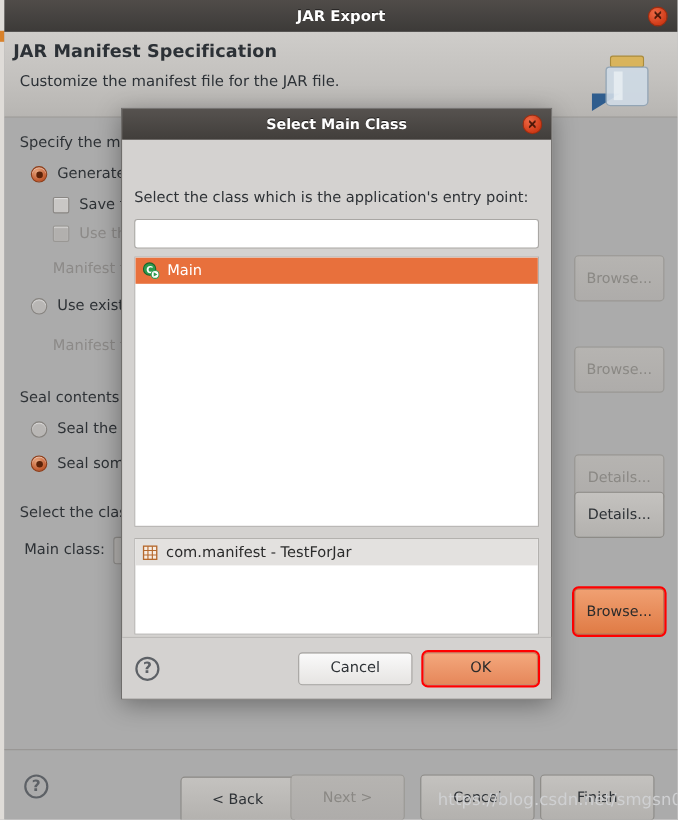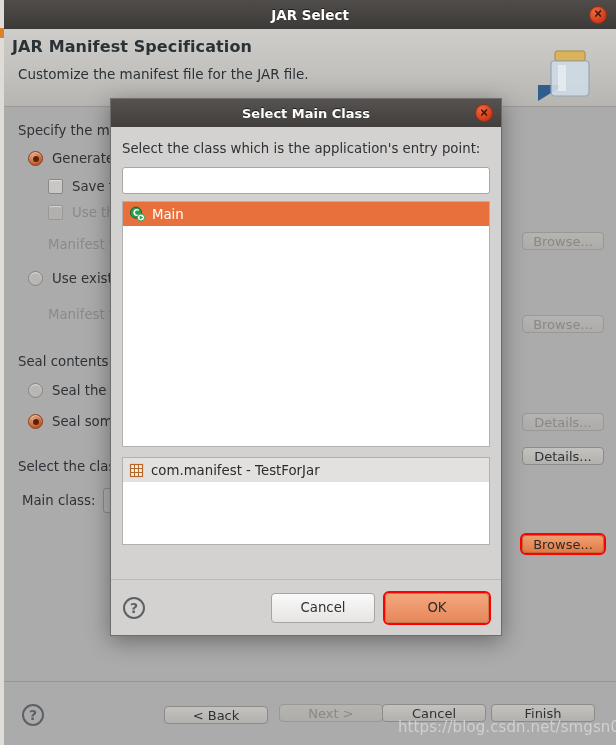--- a/index.html
+++ b/index.html
@@ -79,21 +79,21 @@
     background: #c9c7c5; border: 1px solid #8a8784;
     box-shadow: inset 0 1px 1px rgba(255,255,255,.5);
   }
   .check.dim { background:#b2b0ae; border-color:#999794; }
 
   .field {
     height: 25px; background: #b3b1af; border: 1px solid #8e8c89;
     border-radius: 3px;
   }
   .btn {
-    height: 18px; min-width: 78px; padding: 0 12px;
+    height: 42px; min-width: 78px; padding: 0 12px;
     border-radius: 4px; border: 1px solid #8d8b87;
     background: linear-gradient(180deg, #c4c2bf 0%, #b3b1ae 100%);
     color: #2e3236; font-size: 13px; cursor: pointer;
     display: flex; align-items: center; justify-content: center;
     font-family: inherit;
   }
   .btn.dim { color: #8a8884; border-color:#9a9894;
     background: linear-gradient(180deg,#b6b4b1 0%,#aeacaa 100%); }
   .btn-abs { position: absolute; }
 
@@ -124,21 +124,21 @@
     border: 1px solid #6f6d6b;
   }
   .modal-titlebar {
     height: 28px; flex: none; position: relative;
     background: linear-gradient(180deg, #56524f 0%, #413e3b 100%);
     color: #fff; font-size: 13px; font-weight: bold;
     display: flex; align-items: center; justify-content: center;
     text-shadow: 0 -1px 0 rgba(0,0,0,.6);
   }
   .modal-titlebar .close-btn { right: 8px; }
-  .modal-body { flex: 1 1 auto; padding: 14px 11px 0 11px; }
+  .modal-body { flex: 1 1 auto; padding: 14px 11px 0 11px; margin-top: 32px; }
   .modal-prompt { font-size: 13.3px; color: #2e3236; }
   .text-input {
     margin-top: 11px; width: 100%; height: 27px;
     background: #ffffff; border: 1px solid #a9a7a4; border-radius: 3px;
     font-size: 13px; padding: 0 6px; color: #222;
     font-family: inherit;
   }
   .list-box {
     margin-top: 7px; background: #ffffff;
     border: 1px solid #b3b1ae; overflow: hidden;
@@ -186,21 +186,21 @@
 <body>
 
 <div class="under-sliver"></div>
 <div class="under-dark"></div>
 <div class="under-orange"></div>
 <div class="under-blue"></div>
 
 <div class="wizard">
 
   <div class="wizard-titlebar">
-    <span>JAR Select</span>
+    <span>JAR Export</span>
     <div class="close-btn">
       <span>✕</span>
     </div>
   </div>
 
   <div class="banner">
     <h1>JAR Manifest Specification</h1>
     <p>Customize the manifest file for the JAR file.</p>
     <svg class="jar-img" viewBox="0 0 64 66">
       <polygon points="0,50 26,50 0,66" fill="#2f5d8e"></polygon>
@@ -262,21 +262,21 @@
     <button class="btn btn-abs dim" style="right:12px; top:306px; width:82px;">Details...</button>
     <button class="btn btn-abs" style="right:12px; top:340px; width:82px;">Details...</button>
     <button class="btn btn-abs hl hi-red" style="right:12px; top:428px; width:82px;">Browse...</button>
   </div>
 
   <div class="wizard-footer">
     <div class="help-icon" style="position:absolute; left:18px; top:22px;">
       <span>?</span>
     </div>
     <button class="btn" style="position:absolute; left:160px; top:24px; width:104px;">&lt; Back</button>
-    <button class="btn dim" style="position:absolute; left:275px; top:22px; width:104px;">Next &gt;</button>
+    <button class="btn dim" style="position:absolute; left:260px; top:22px; width:104px;">Next &gt;</button>
     <button class="btn" style="position:absolute; left:378px; top:22px; width:104px;">Cancel</button>
     <button class="btn" style="position:absolute; left:487px; top:22px; width:104px;">Finish</button>
   </div>
 </div>
 
 <div class="modal">
   <div class="modal-titlebar">
     <span>Select Main Class</span>
     <div class="close-btn">
       <span>✕</span>

